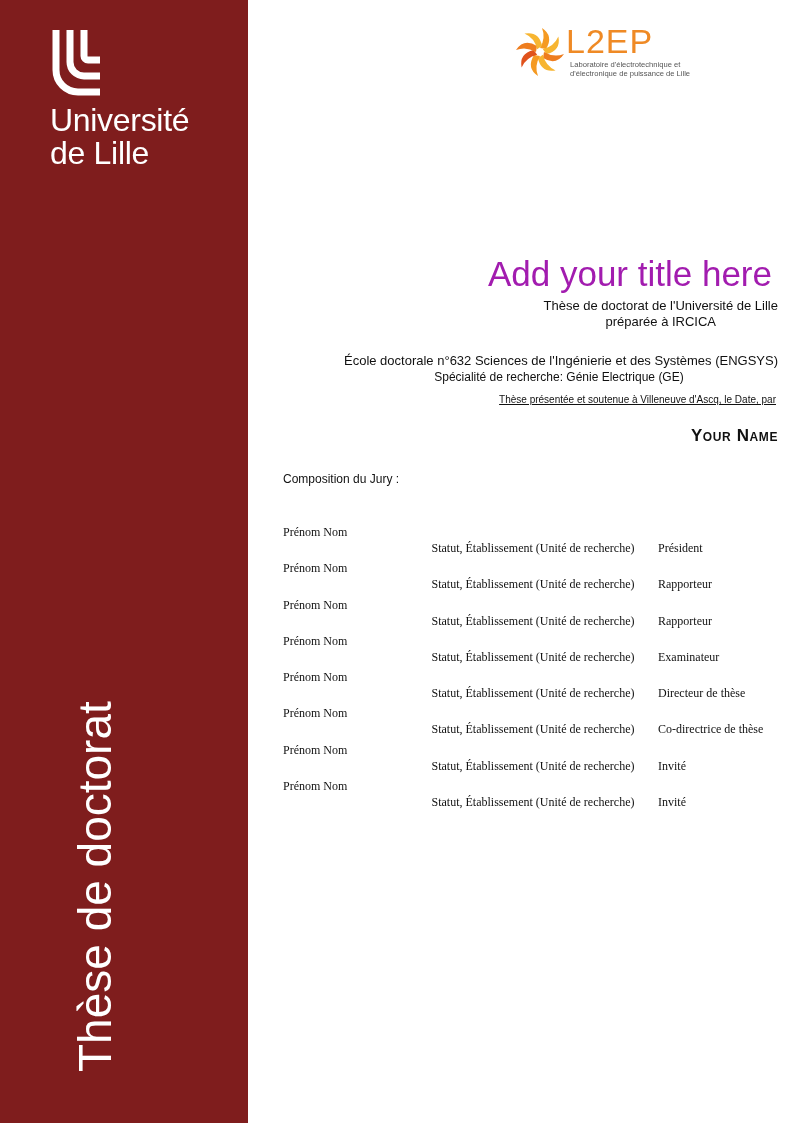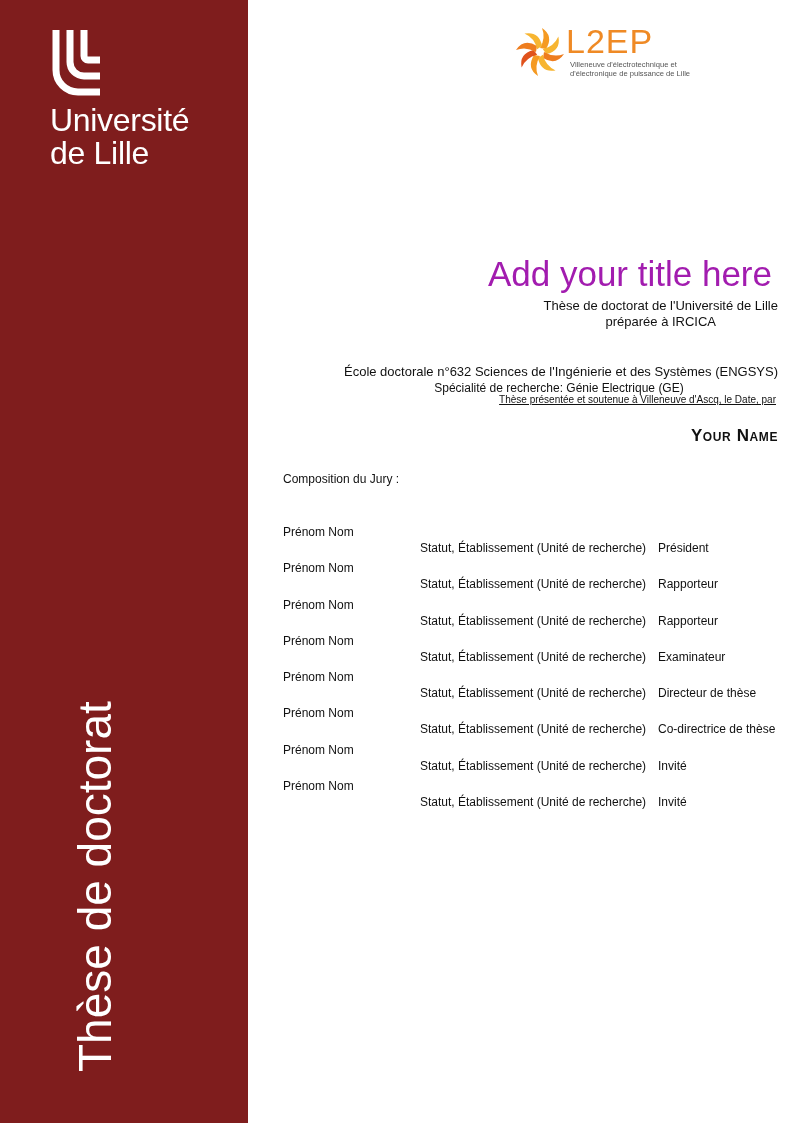--- a/index.html
+++ b/index.html
@@ -33,21 +33,21 @@
     .title {
       position: absolute; right: 22px; top: 254px; font-size: 35px; color: #a21caf;
     }
     .right-block { position: absolute; right: 16px; text-align: center; font-size: 13px; line-height: 16px; }
     .small { font-size: 10px; text-decoration: underline; }
     .your-name {
       position: absolute; right: 16px; top: 426px; font-weight: bold; font-size: 17px;
       font-variant: small-caps; letter-spacing: 0.6px; text-align: center;
     }
     .jury-label { position: absolute; left: 283px; top: 472px; font-size: 12px; }
-    .jury { position: absolute; left: 283px; top: 524px; width: 500px; font-size: 12px; }
+    .jury { position: absolute; left: 283px; top: 524px; width: 500px; font-size: 12px; font-family: Liberation Serif, serif; }
     .jury-row { position: relative; height: 36.3px; }
     .jury-name { line-height: 16px; }
     .jury-inst { line-height: 16px; text-align: center; }
     .jury-role { position: absolute; left: 375px; top: 16px; line-height: 16px; }
   </style>
 </head>
 <body>
 
 <div class="band">
   <svg class="ul-logo" width="56" height="66" viewBox="0 0 56 66">
@@ -72,33 +72,33 @@
       <path d="M0 -4 Q6 -14 2 -24 Q14 -16 6 -3 Z" fill="#ee7d1f" transform="rotate(90)"></path>
       <path d="M0 -4 Q6 -14 2 -24 Q14 -16 6 -3 Z" fill="#f7b531" transform="rotate(135)"></path>
       <path d="M0 -4 Q6 -14 2 -24 Q14 -16 6 -3 Z" fill="#f59a22" transform="rotate(180)"></path>
       <path d="M0 -4 Q6 -14 2 -24 Q14 -16 6 -3 Z" fill="#e0521c" transform="rotate(225)"></path>
       <path d="M0 -4 Q6 -14 2 -24 Q14 -16 6 -3 Z" fill="#ee7d1f" transform="rotate(270)"></path>
       <path d="M0 -4 Q6 -14 2 -24 Q14 -16 6 -3 Z" fill="#f7b531" transform="rotate(315)"></path>
     </g>
   </svg>
   <div class="l2ep-word">L2EP</div>
   <div class="l2ep-sub">
-    <div>Villeneuve d'électrotechnique et</div>
+    <div>Laboratoire d'électrotechnique et</div>
     <div>d'électronique de puissance de Lille</div>
   </div>
 </div>
 
 <div class="title">Add your title here</div>
 
 <div class="right-block" style="top:298px;">
   <div>Thèse de doctorat de l'Université de Lille</div>
   <div>préparée à IRCICA</div>
 </div>
 
-<div class="right-block" style="top:364px;margin-left:12px;">
+<div class="right-block" style="top:353px;margin-left:12px;">
   <div>École doctorale n°632 Sciences de l'Ingénierie et des Systèmes (ENGSYS)</div>
   <div style="font-size:12px;padding-right:4px;">Spécialité de recherche: Génie Electrique (GE)</div>
 </div>
 
 <div class="right-block small" style="top:392px;right:18px;">Thèse présentée et soutenue à Villeneuve d'Ascq, le Date, par</div>
 
 <div class="your-name">Your Name</div>
 
 <div class="jury-label">Composition du Jury :</div>
 

